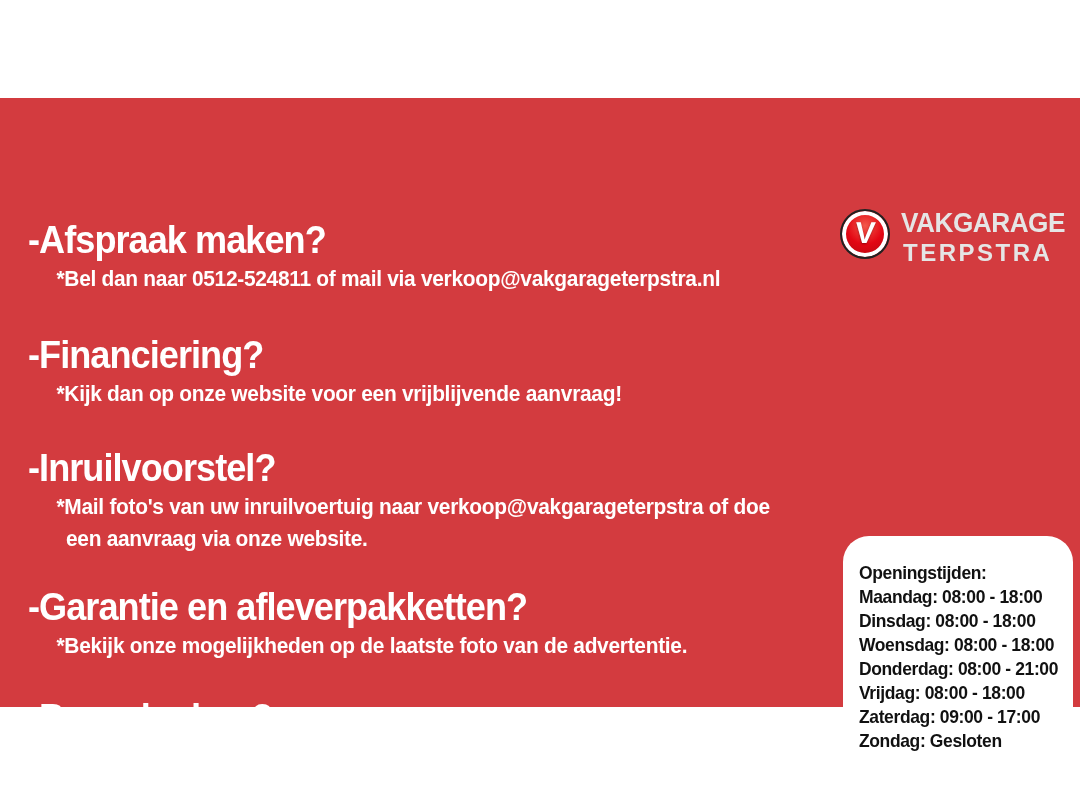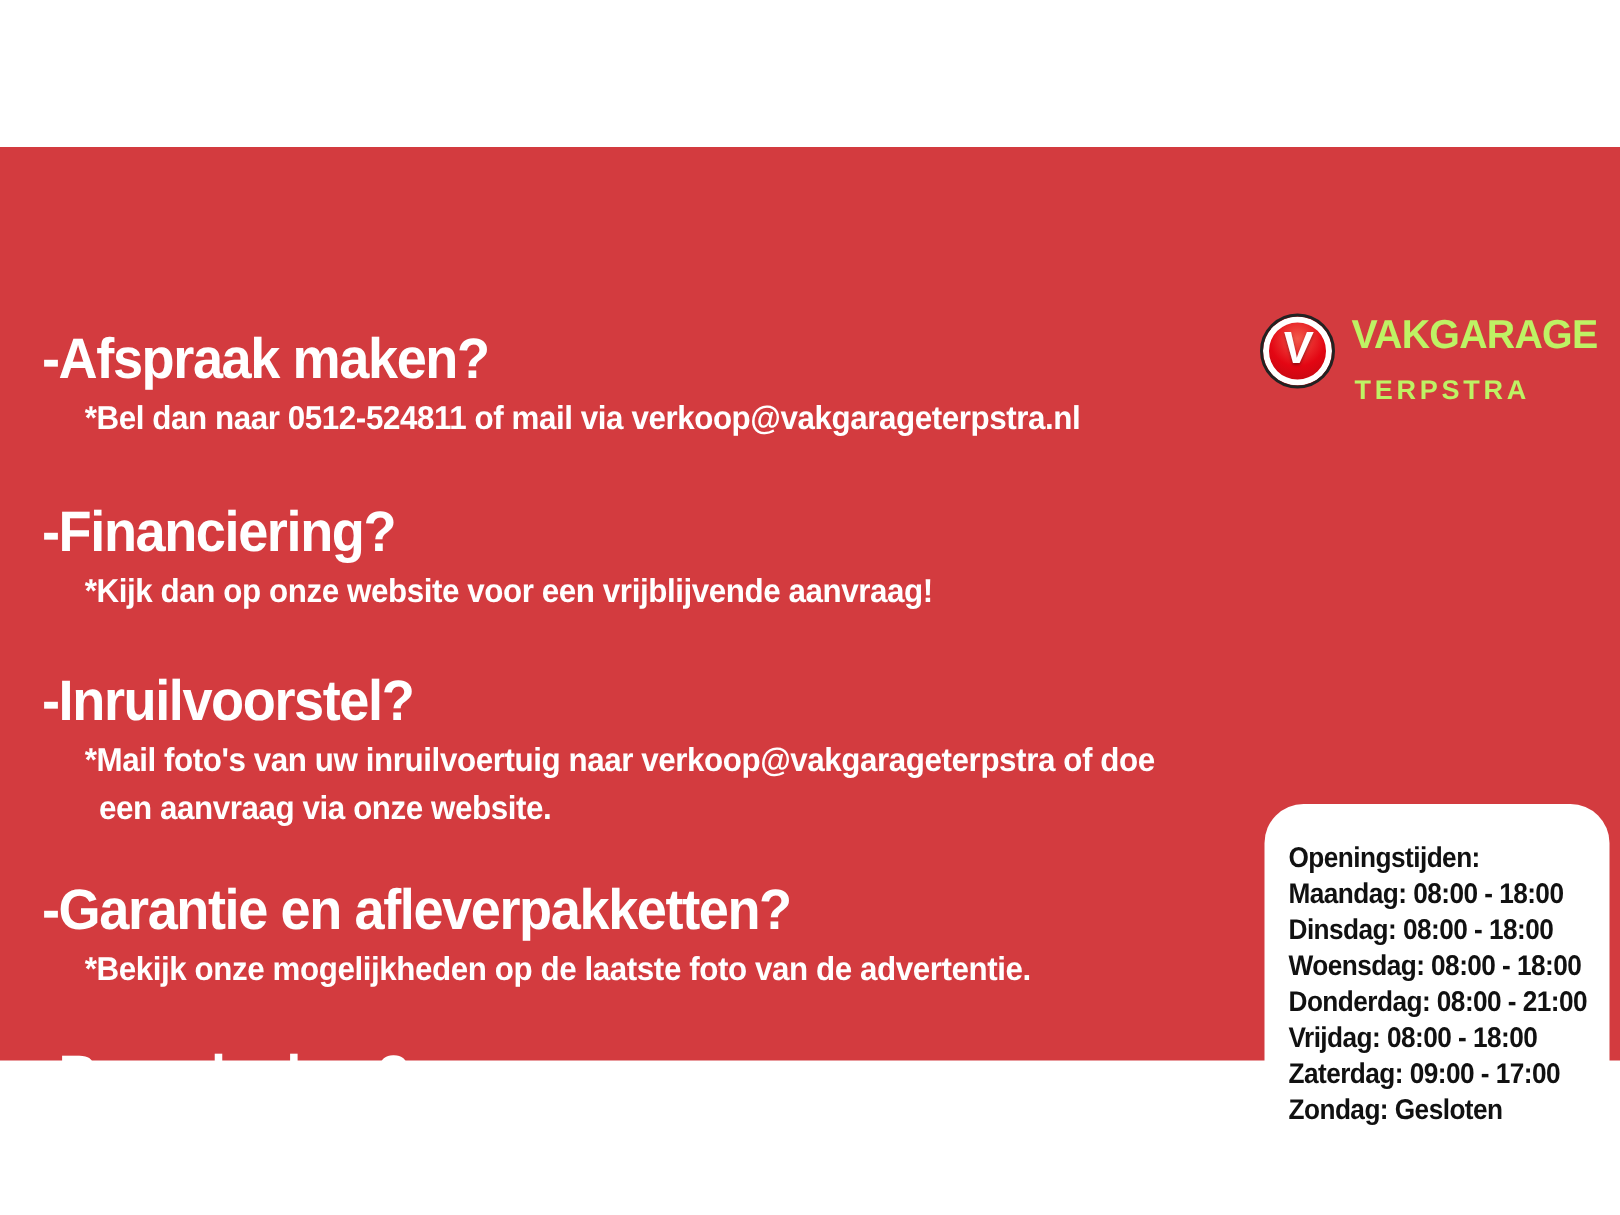--- a/index.html
+++ b/index.html
@@ -34,36 +34,36 @@
   }
   .badge .v {
     color: #ffffff;
     font-weight: 700;
     font-size: 30px;
     line-height: 1;
     transform: skewX(-5deg);
     margin-top: -2px;
     text-shadow: 0 1px 2px rgba(0,0,0,0.35);
   }
-  .wordmark { margin-left: 11px; color: #bef264; }
+  .wordmark { margin-left: 11px; color: #e5e5e5; }
   .brand {
     font-size: 27px;
     font-weight: 700;
     letter-spacing: -0.5px;
     line-height: 1.1;
     transform: scaleX(0.97);
     transform-origin: left top;
     white-space: nowrap;
   }
   .subbrand {
-    font-size: 18px;
+    font-size: 24px;
     font-weight: 700;
     letter-spacing: 2.5px;
     line-height: 1.1;
-    margin-top: 12px;
+    margin-top: 1px;
     margin-left: 2px;
     white-space: nowrap;
   }
   
   .section {
     position: absolute;
     left: 28px;
     color: #ffffff;
     transform: scaleX(0.95);
     transform-origin: left top;

